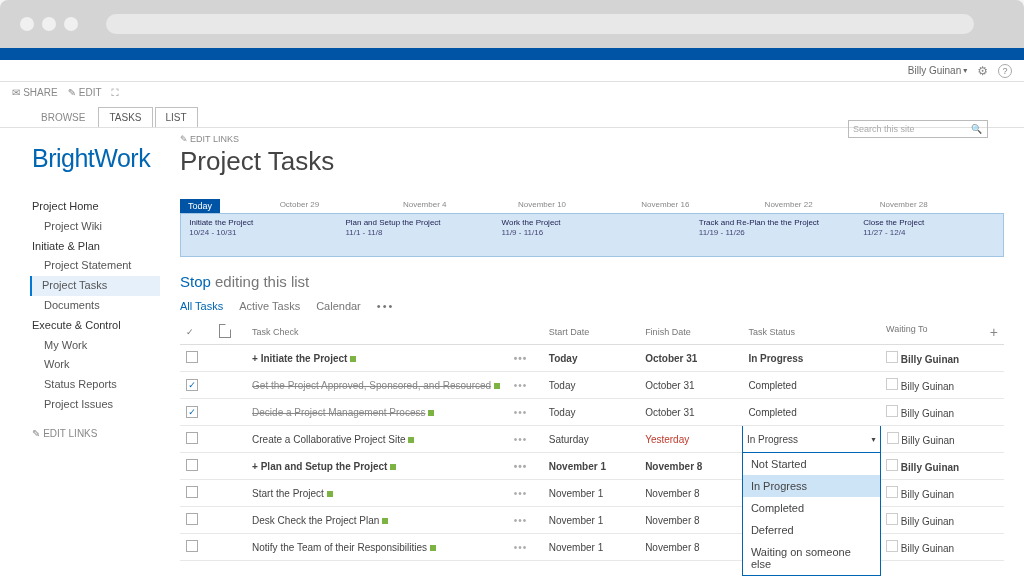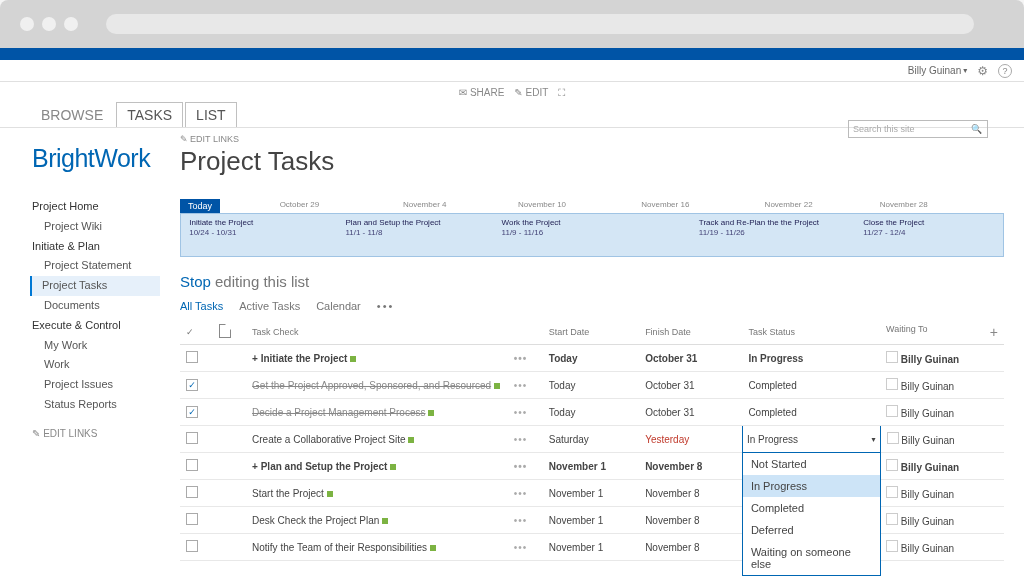--- a/index.html
+++ b/index.html
@@ -8,21 +8,21 @@
 .chrome-top{display:flex;align-items:center;padding:6px 20px;gap:8px}
 .dot{width:14px;height:14px;border-radius:50%;background:#f0f0f0}
 .urlbar{flex:1;height:20px;background:#e8e8e8;border-radius:10px;margin-left:20px;margin-right:30px}
 .ribbon{background:#0054a6;height:12px}
 .userbar{background:#fff;height:22px;display:flex;justify-content:flex-end;align-items:center;padding:0 12px;font-size:10px;color:#666;gap:10px;border-bottom:1px solid #e0e0e0}
 .userbar .u{display:flex;align-items:center;gap:2px}
 .cog{font-size:12px;color:#888}
 .help{width:14px;height:14px;border:1px solid #aaa;border-radius:50%;text-align:center;line-height:12px;font-size:9px;color:#888}
 .action-icons{display:flex;gap:10px;font-size:10px;color:#888}
 .tabbar{background:#fff;height:24px;border-bottom:1px solid #e0e0e0;display:flex;align-items:flex-end;padding-left:30px;gap:2px}
-.tab{font-size:14px;padding:4px 10px;color:#888;border:1px solid transparent;border-bottom:none}
+.tab{font-size:10px;padding:4px 10px;color:#888;border:1px solid transparent;border-bottom:none}
 .tab.active{border-color:#c0c0c0;color:#555}
 .main{display:flex;background:#fff;height:480px}
 .left{width:160px;padding:16px 0 0 32px}
 .logo{font-size:25px;font-weight:400;color:#0066b3;letter-spacing:-0.5px;margin-bottom:24px}
 .nav{font-size:11px;line-height:1.8}
 .nav .top{color:#333}
 .nav .sub{padding-left:12px;color:#555}
 .nav .sel{background:#e6f0fa;padding-left:10px;border-left:2px solid #0078d4;margin-left:-2px}
 .editl{font-size:10px;color:#888;margin-top:10px}
 .editl::before{content:"✎ "}
@@ -80,21 +80,21 @@
 
 <div class="userbar">
   <div class="u">
       <span>Billy Guinan</span> 
       <span class="carat">▾</span>
     </div>
   <span class="cog">⚙</span>
   <span class="help">?</span>
 </div>
 
-<div class="userbar" style="justify-content:center;border-bottom:none">
+<div class="userbar" style="justify-content:flex-start;border-bottom:none">
   <div class="action-icons">
     <span>✉ <span>SHARE</span></span>
     <span>✎ <span>EDIT</span></span>
     <span>⛶</span>
   </div>
 </div>
 
 <div class="tabbar">
   <div class="tab">BROWSE</div>
   <div class="tab active">TASKS</div>
@@ -112,22 +112,22 @@
     <div class="nav">
       <div class="top">Project Home</div>
       <div class="sub">Project Wiki</div>
       <div class="top">Initiate &amp; Plan</div>
       <div class="sub">Project Statement</div>
       <div class="sub sel">Project Tasks</div>
       <div class="sub">Documents</div>
       <div class="top">Execute &amp; Control</div>
       <div class="sub">My Work</div>
       <div class="sub">Work</div>
+      <div class="sub">Status Reports</div>
       <div class="sub">Project Issues</div>
-      <div class="sub">Status Reports</div>
       <div class="editl">EDIT LINKS</div>
     </div>
   </div>
 
   <div class="content">
     <div class="edittop">EDIT LINKS</div>
     <div class="h1">Project Tasks</div>
 
     <div class="today-tag">Today</div>
     <div class="timeline">

